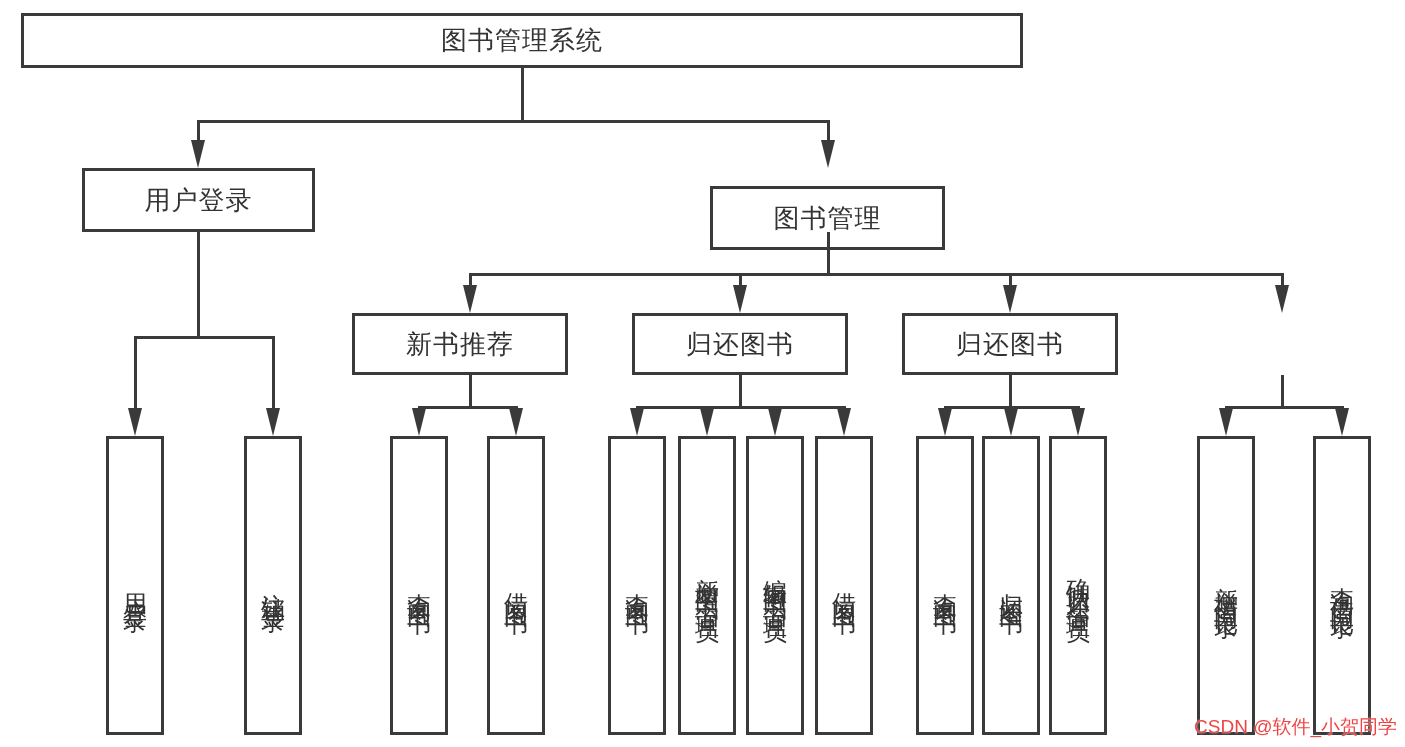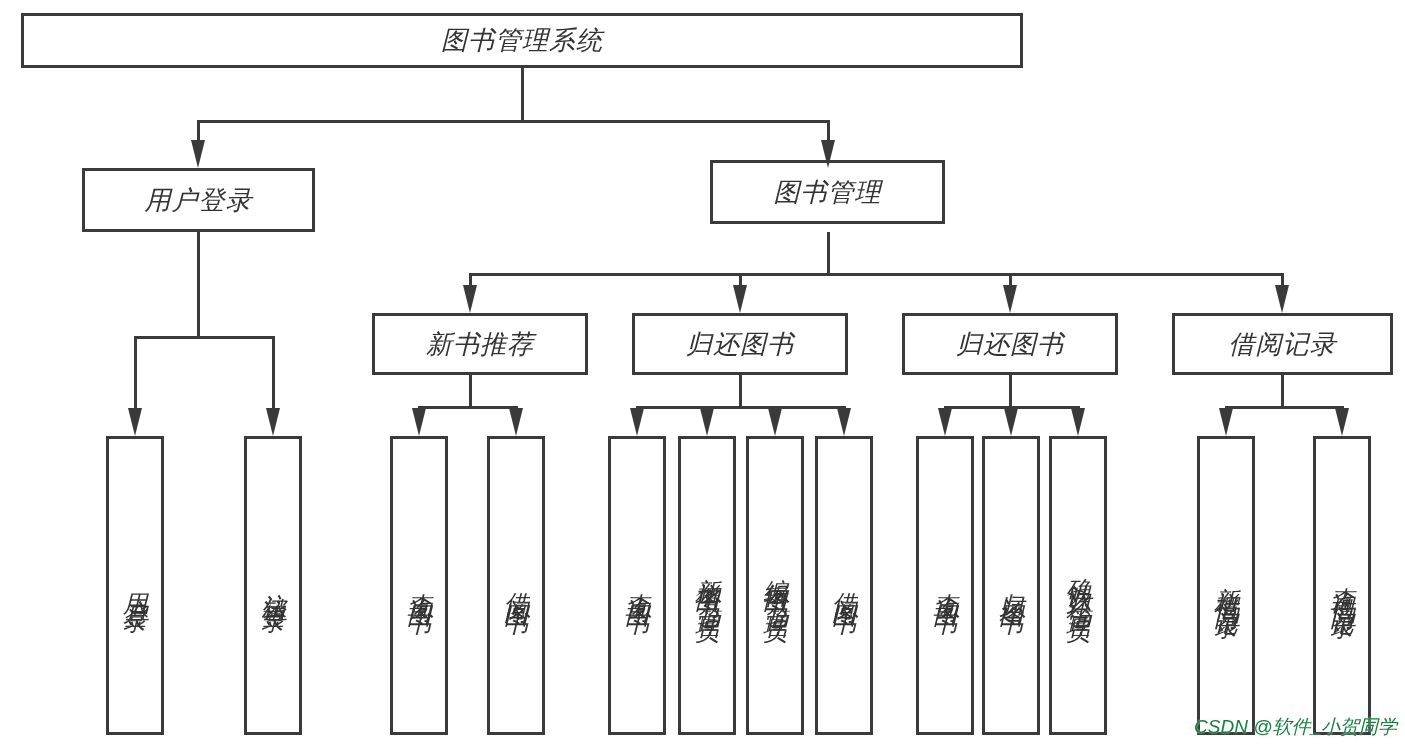--- a/index.html
+++ b/index.html
@@ -2,21 +2,20 @@
 <html><head>
 <meta charset="utf-8">
 <style>
   html,body{margin:0;padding:0;background:#ffffff;}
   #canvas{
     position:relative;
     width:1405px;height:747px;
     background:#ffffff;
     font-family:"Liberation Sans",sans-serif;
     overflow:hidden;
-    font-style:italic;
   }
   .hbox{
     position:absolute;
     box-sizing:border-box;
     border:3px solid #3a3a3a;
     background:#ffffff;
     display:flex;align-items:center;justify-content:center;
   }
   .hlabel{
     color:#333333;
@@ -49,52 +48,49 @@
     position:absolute;
     width:0;height:0;
     border-left:7px solid transparent;
     border-right:7px solid transparent;
     border-top:28px solid #3a3a3a;
   }
   .watermark{
     position:absolute;
     top:714px;right:8px;
     font-size:19px;
-    color:#15803d;
+    color:#ef4444;
     text-shadow:0 0 2px #ffffff;
     white-space:nowrap;
   }
 </style>
 </head>
 <body>
 
 <div id="canvas">
 
   <div class="hbox" style="left:21px;top:13px;width:1002px;height:55px">
     <span class="hlabel">图书管理系统</span>
   </div>
 
   <div class="hbox" style="left:82px;top:168px;width:233px;height:64px">
     <span class="hlabel">用户登录</span>
   </div>
-  <div class="hbox" style="left:710px;top:160px;width:235px;height:64px">
+  <div class="hbox" style="left:710px;top:186px;width:235px;height:64px">
     <span class="hlabel">图书管理</span>
   </div>
 
-  <div class="hbox" style="left:372px;top:313px;width:216px;height:62px">
+  <div class="hbox" style="left:352px;top:313px;width:216px;height:62px">
     <span class="hlabel">新书推荐</span>
   </div>
   <div class="hbox" style="left:632px;top:313px;width:216px;height:62px">
     <span class="hlabel">归还图书</span>
   </div>
   <div class="hbox" style="left:902px;top:313px;width:216px;height:62px">
     <span class="hlabel">归还图书</span>
-  </div>
-  <div class="hbox" style="left:1172px;top:313px;width:221px;height:62px">
-    <span class="hlabel">借阅记录</span>
   </div>
 
   <div class="vbox" style="left:106px">
     <span class="vlabel">用户登录</span>
   </div>
   <div class="vbox" style="left:244px">
     <span class="vlabel">注销登录</span>
   </div>
 
   <div class="vbox" style="left:390px">

